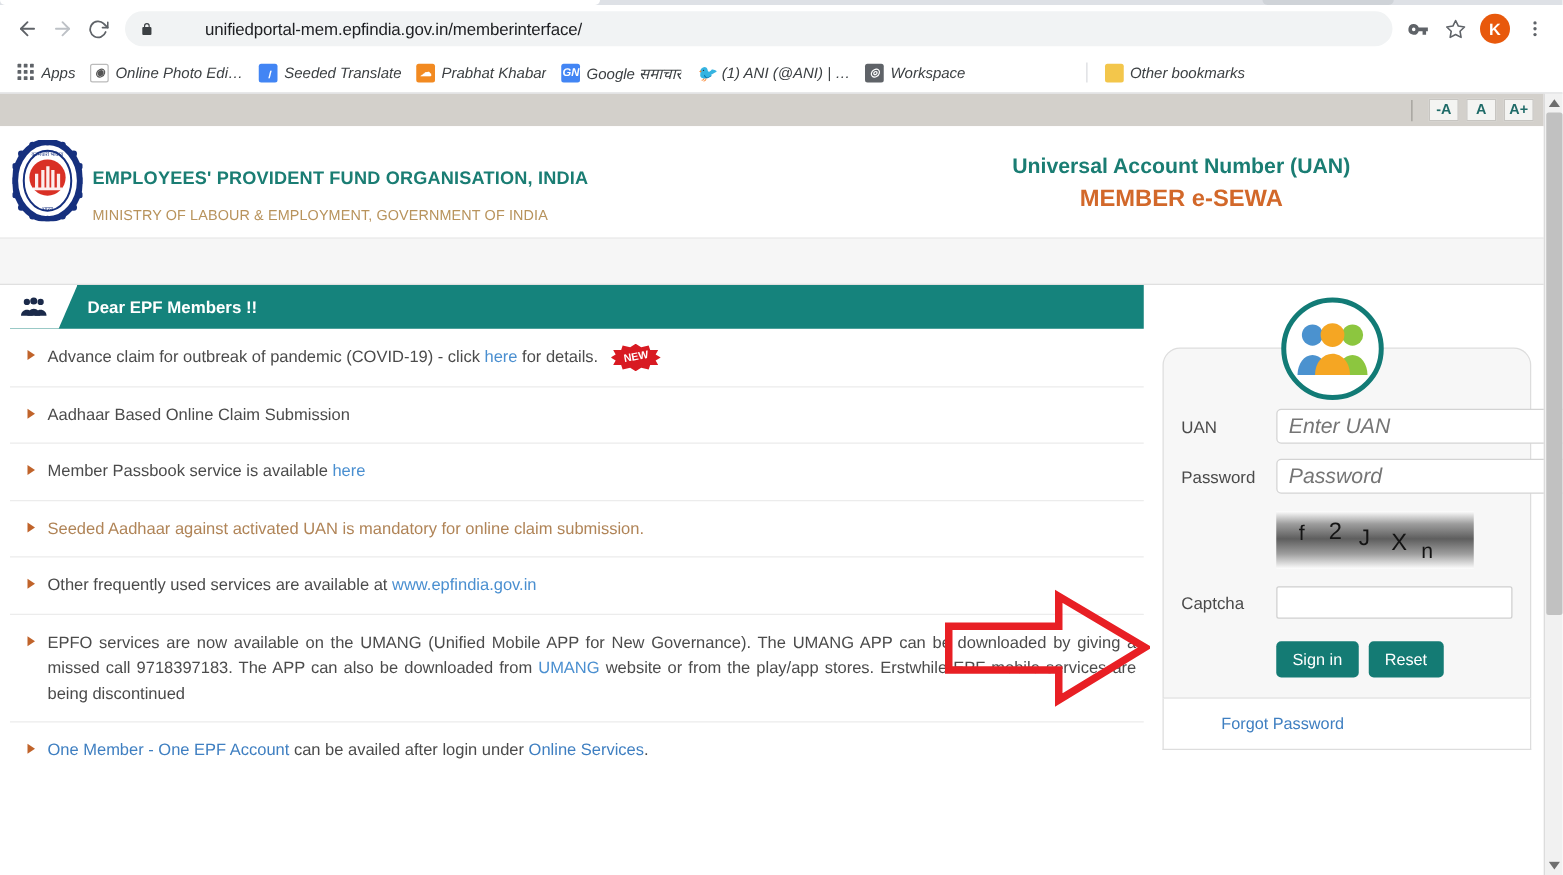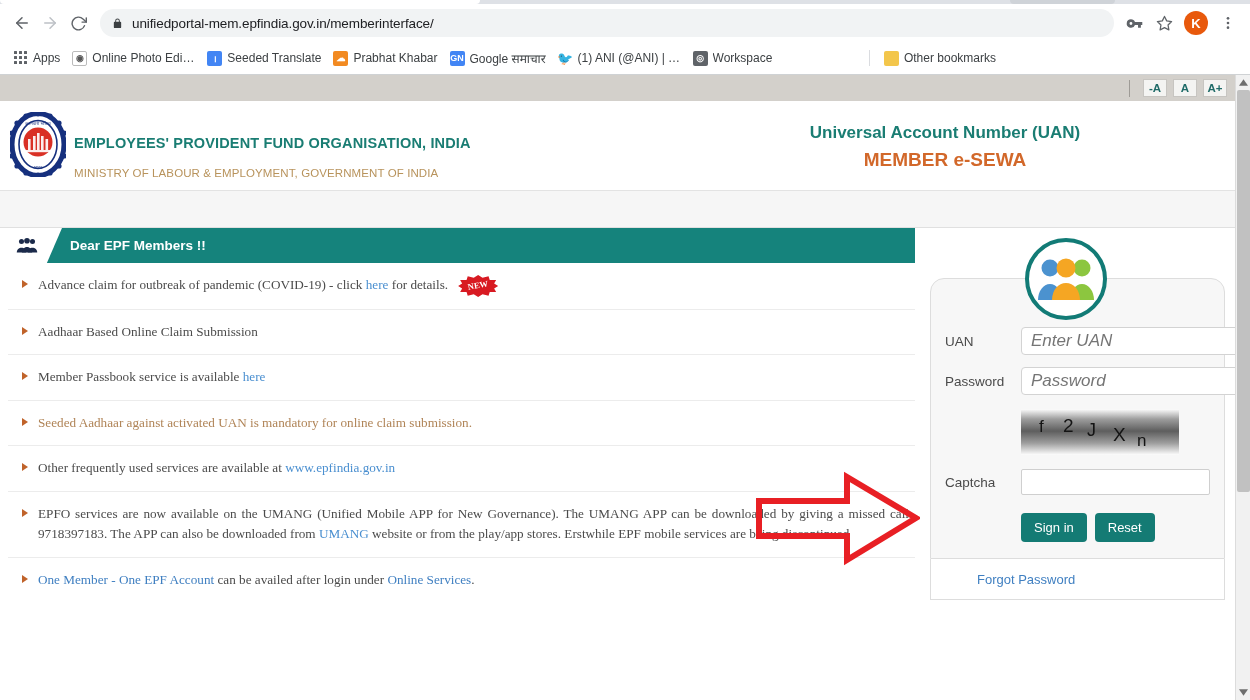--- a/index.html
+++ b/index.html
@@ -48,20 +48,21 @@
 
   .omnibox {
     flex: 1 1 auto;
     height: 28px;
     margin: 0 6px 0 8px;
     background: #f1f3f4;
     border-radius: 14px;
     display: flex; align-items: center;
     padding: 0 12px;
     min-width: 0;
+    gap: 32px;
   }
   .lock-icon { flex: none; margin-right: 9px; color: #3c4043; display: flex; }
   .omnibox-url {
     font-size: 13.5px; color: #202124;
     white-space: nowrap; overflow: hidden; text-overflow: ellipsis;
     letter-spacing: -0.1px;
   }
   .omni-actions { display: flex; align-items: center; flex: none; gap: 2px; }
   .icon-btn {
     width: 28px; height: 28px; display: flex;
@@ -77,20 +78,21 @@
   }
 
   .bookmarks {
     position: absolute; top: 42px; left: 0;
     width: 1010px; height: 32px;
     display: flex; align-items: center;
     padding: 0 8px;
     background: #ffffff;
     font-size: 12px; color: #3c4043;
     white-space: nowrap;
+    font-style: italic;
   }
   .bm {
     display: flex; align-items: center;
     gap: 5px; padding: 3px 6px;
     border-radius: 4px; flex: none;
     max-width: 135px; overflow: hidden;
   }
   .bm-label { overflow: hidden; text-overflow: ellipsis; white-space: nowrap; }
   .apps-grid {
     width: 14px; height: 14px;
@@ -208,21 +210,20 @@
     position: absolute; left: 8px; top: 0;
     width: 907px;
   }
   .info-body { background: #ffffff; }
   .info-item {
     display: flex; align-items: flex-start;
     padding: 12px 6px 12px 14px;
     border-bottom: 1px solid #ececec;
     font-size: 13.2px; color: #4b4b4b;
     line-height: 1.55;
-    font-family: Liberation Serif, serif;
   }
   .info-item:last-child { border-bottom: none; }
   .caret {
     flex: none; width: 0; height: 0;
     border-left: 6px solid #c0632a;
     border-top: 4.5px solid transparent;
     border-bottom: 4.5px solid transparent;
     margin-top: 5px; margin-right: 10px;
   }
   .info-text { flex: 1 1 auto; }

